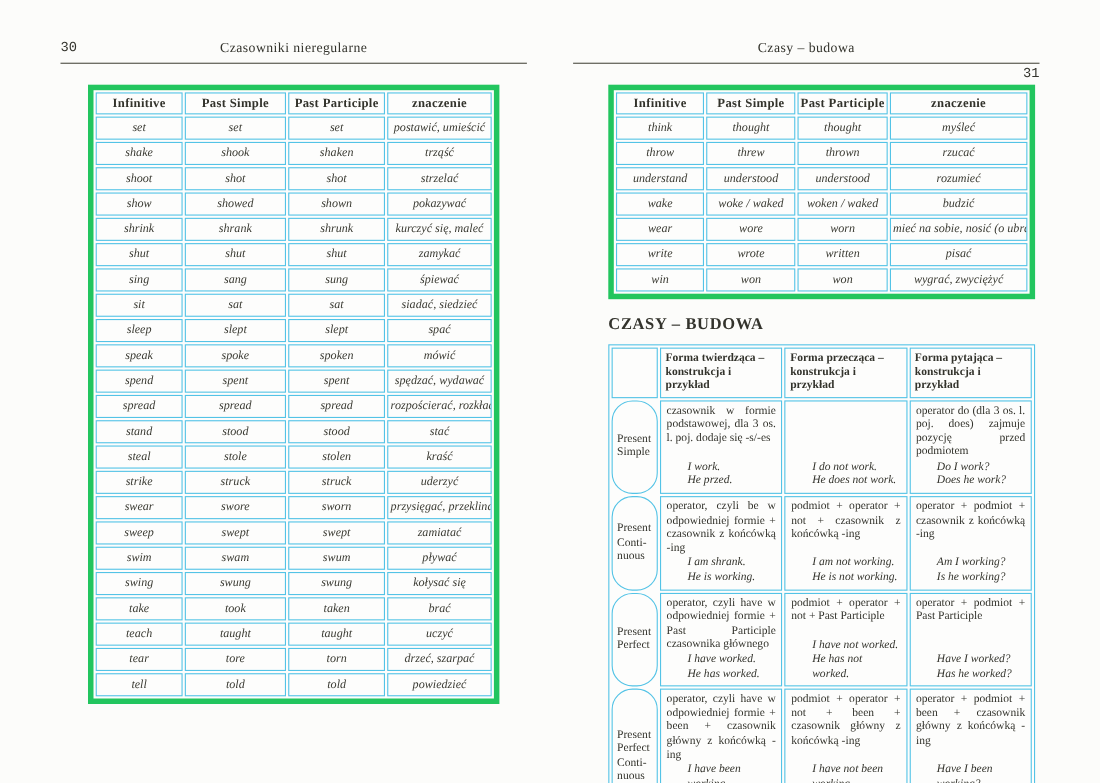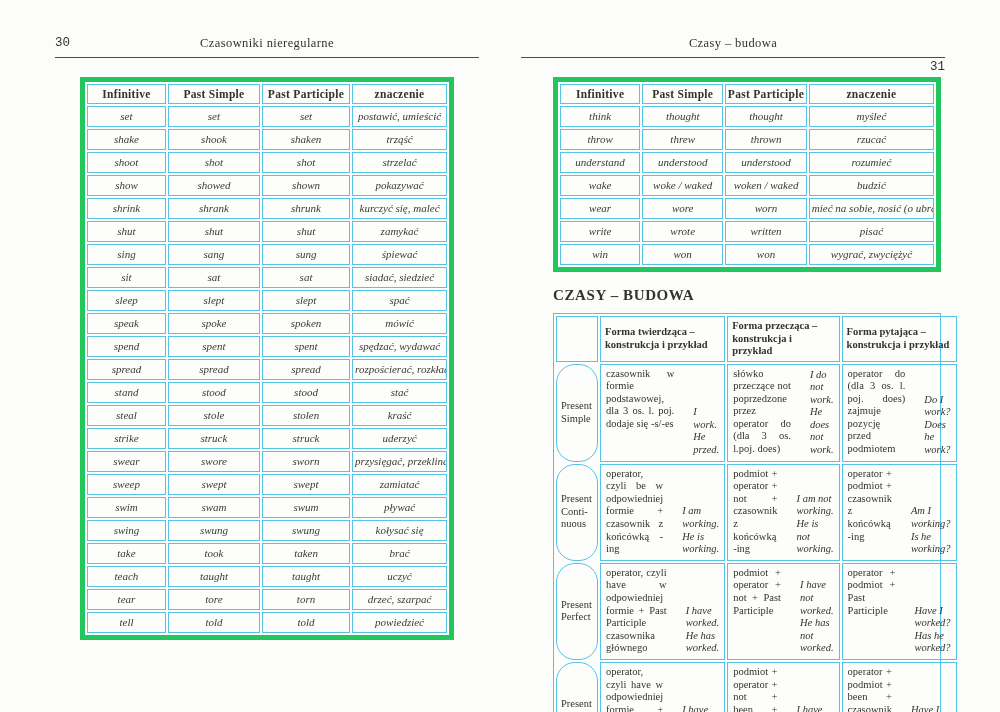--- a/index.html
+++ b/index.html
@@ -76,21 +76,21 @@
     display:flex; align-items:center; justify-content:center;
     padding:3px 4px; line-height:12.5px;
   }
   .t-label {
     display:flex; flex-direction:column; justify-content:center;
     padding:2px 3px 2px 4px; line-height:12.5px;
     overflow-wrap:break-word;
     border-radius:19px;
   }
   .t-cell {
-    display:flex; 
+    display:flex; flex-direction:column;
     padding:3px 5px 4px 5px;
   }
   .t-cell .desc { text-align:justify; }
   .t-cell .examples { margin-top:auto; font-style:italic; padding-top:1px;margin-left:19px; }
 </style>
 </head>
 <body>
 
 <section class="page" id="page-left">
   <header class="running-head">
@@ -336,39 +336,38 @@
 
     <div class="t-label">Present Simple</div>
     <div class="t-cell">
       <div class="desc">czasownik w formie podstawowej, dla 3 os. l. poj. dodaje się -s/-es</div>
       <div class="examples">
         <div>I work.</div>
         <div>He przed.</div>
       </div>
     </div>
     <div class="t-cell">
-      <div class="desc">słówko przeczące not poprzedzone przez operator do (dla 3 os. l.poj. does)</div>
       <div class="examples">
         <div>I do not work.</div>
         <div>He does not work.</div>
       </div>
     </div>
     <div class="t-cell">
       <div class="desc">operator do (dla 3 os. l. poj. does) zajmuje pozycję przed podmiotem</div>
       <div class="examples">
         <div>Do I work?</div>
         <div>Does he work?</div>
       </div>
     </div>
 
     <div class="t-label">Present Conti­nuous</div>
     <div class="t-cell">
       <div class="desc">operator, czyli be w odpowiedniej formie + czasownik z końcówką -ing</div>
       <div class="examples">
-        <div>I am working.</div>
+        <div>I am shrank.</div>
         <div>He is working.</div>
       </div>
     </div>
     <div class="t-cell">
       <div class="desc">podmiot + operator + not + czasownik z końcówką -ing</div>
       <div class="examples">
         <div>I am not working.</div>
         <div>He is not working.</div>
       </div>
     </div>

